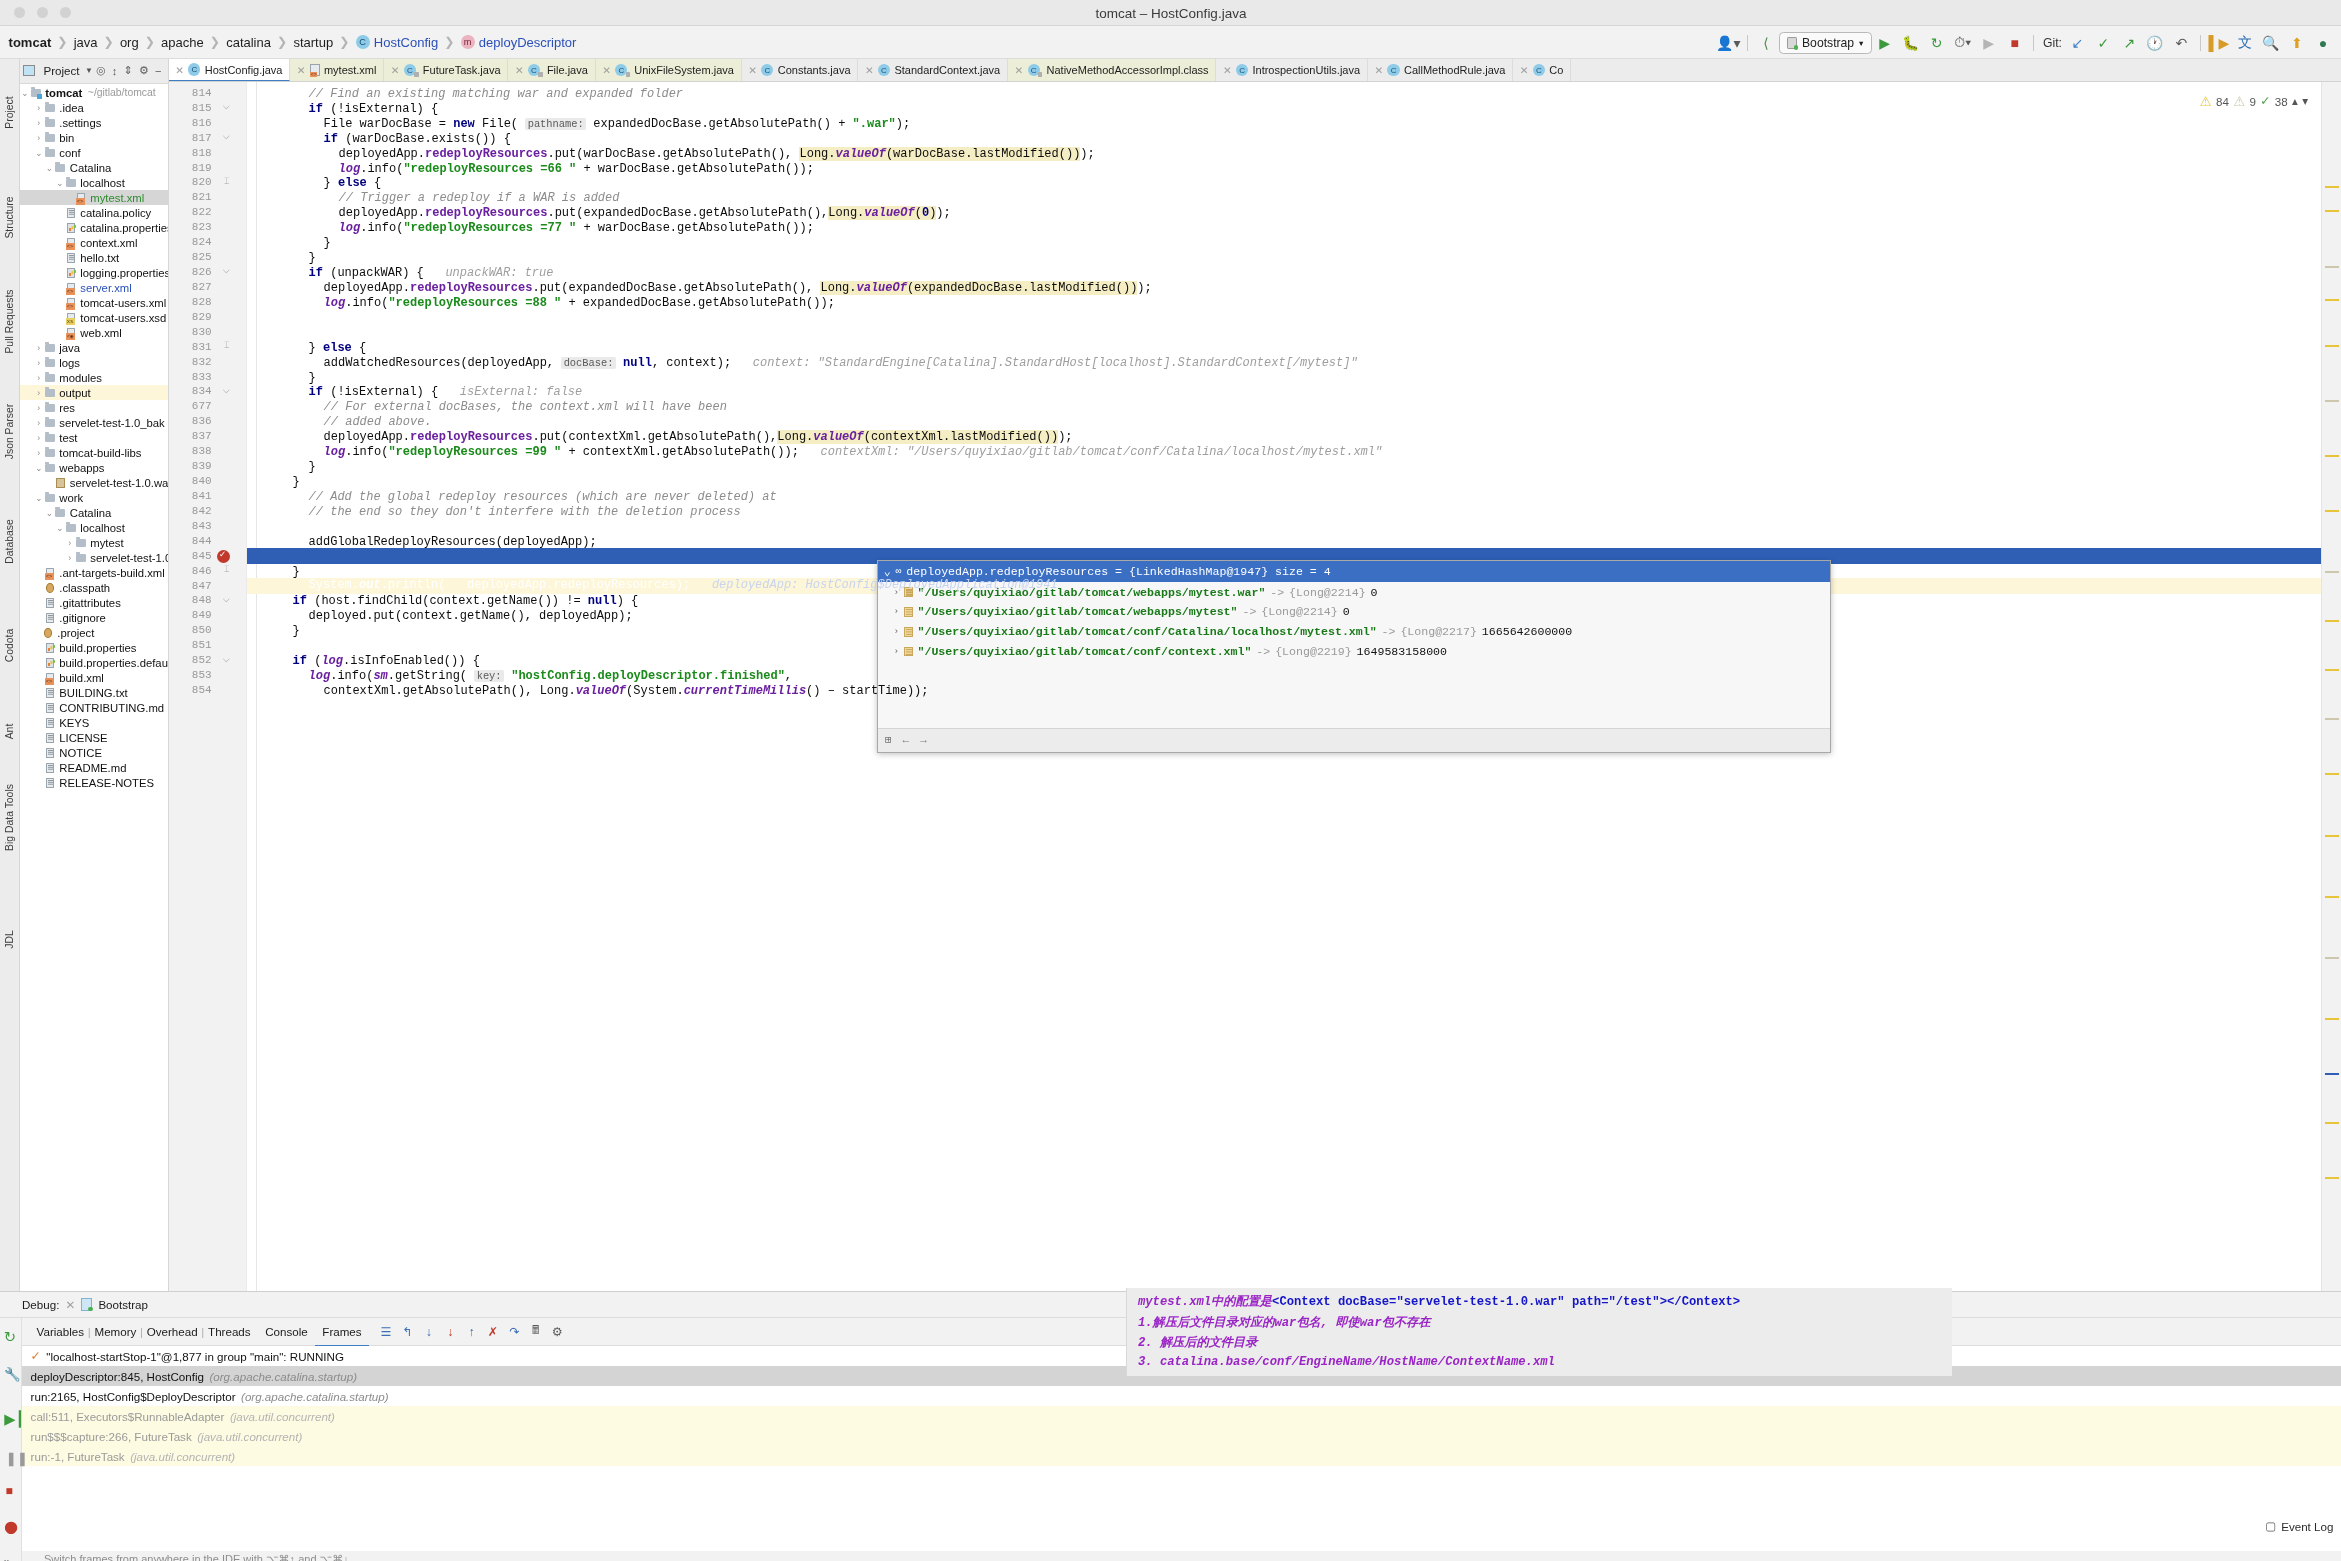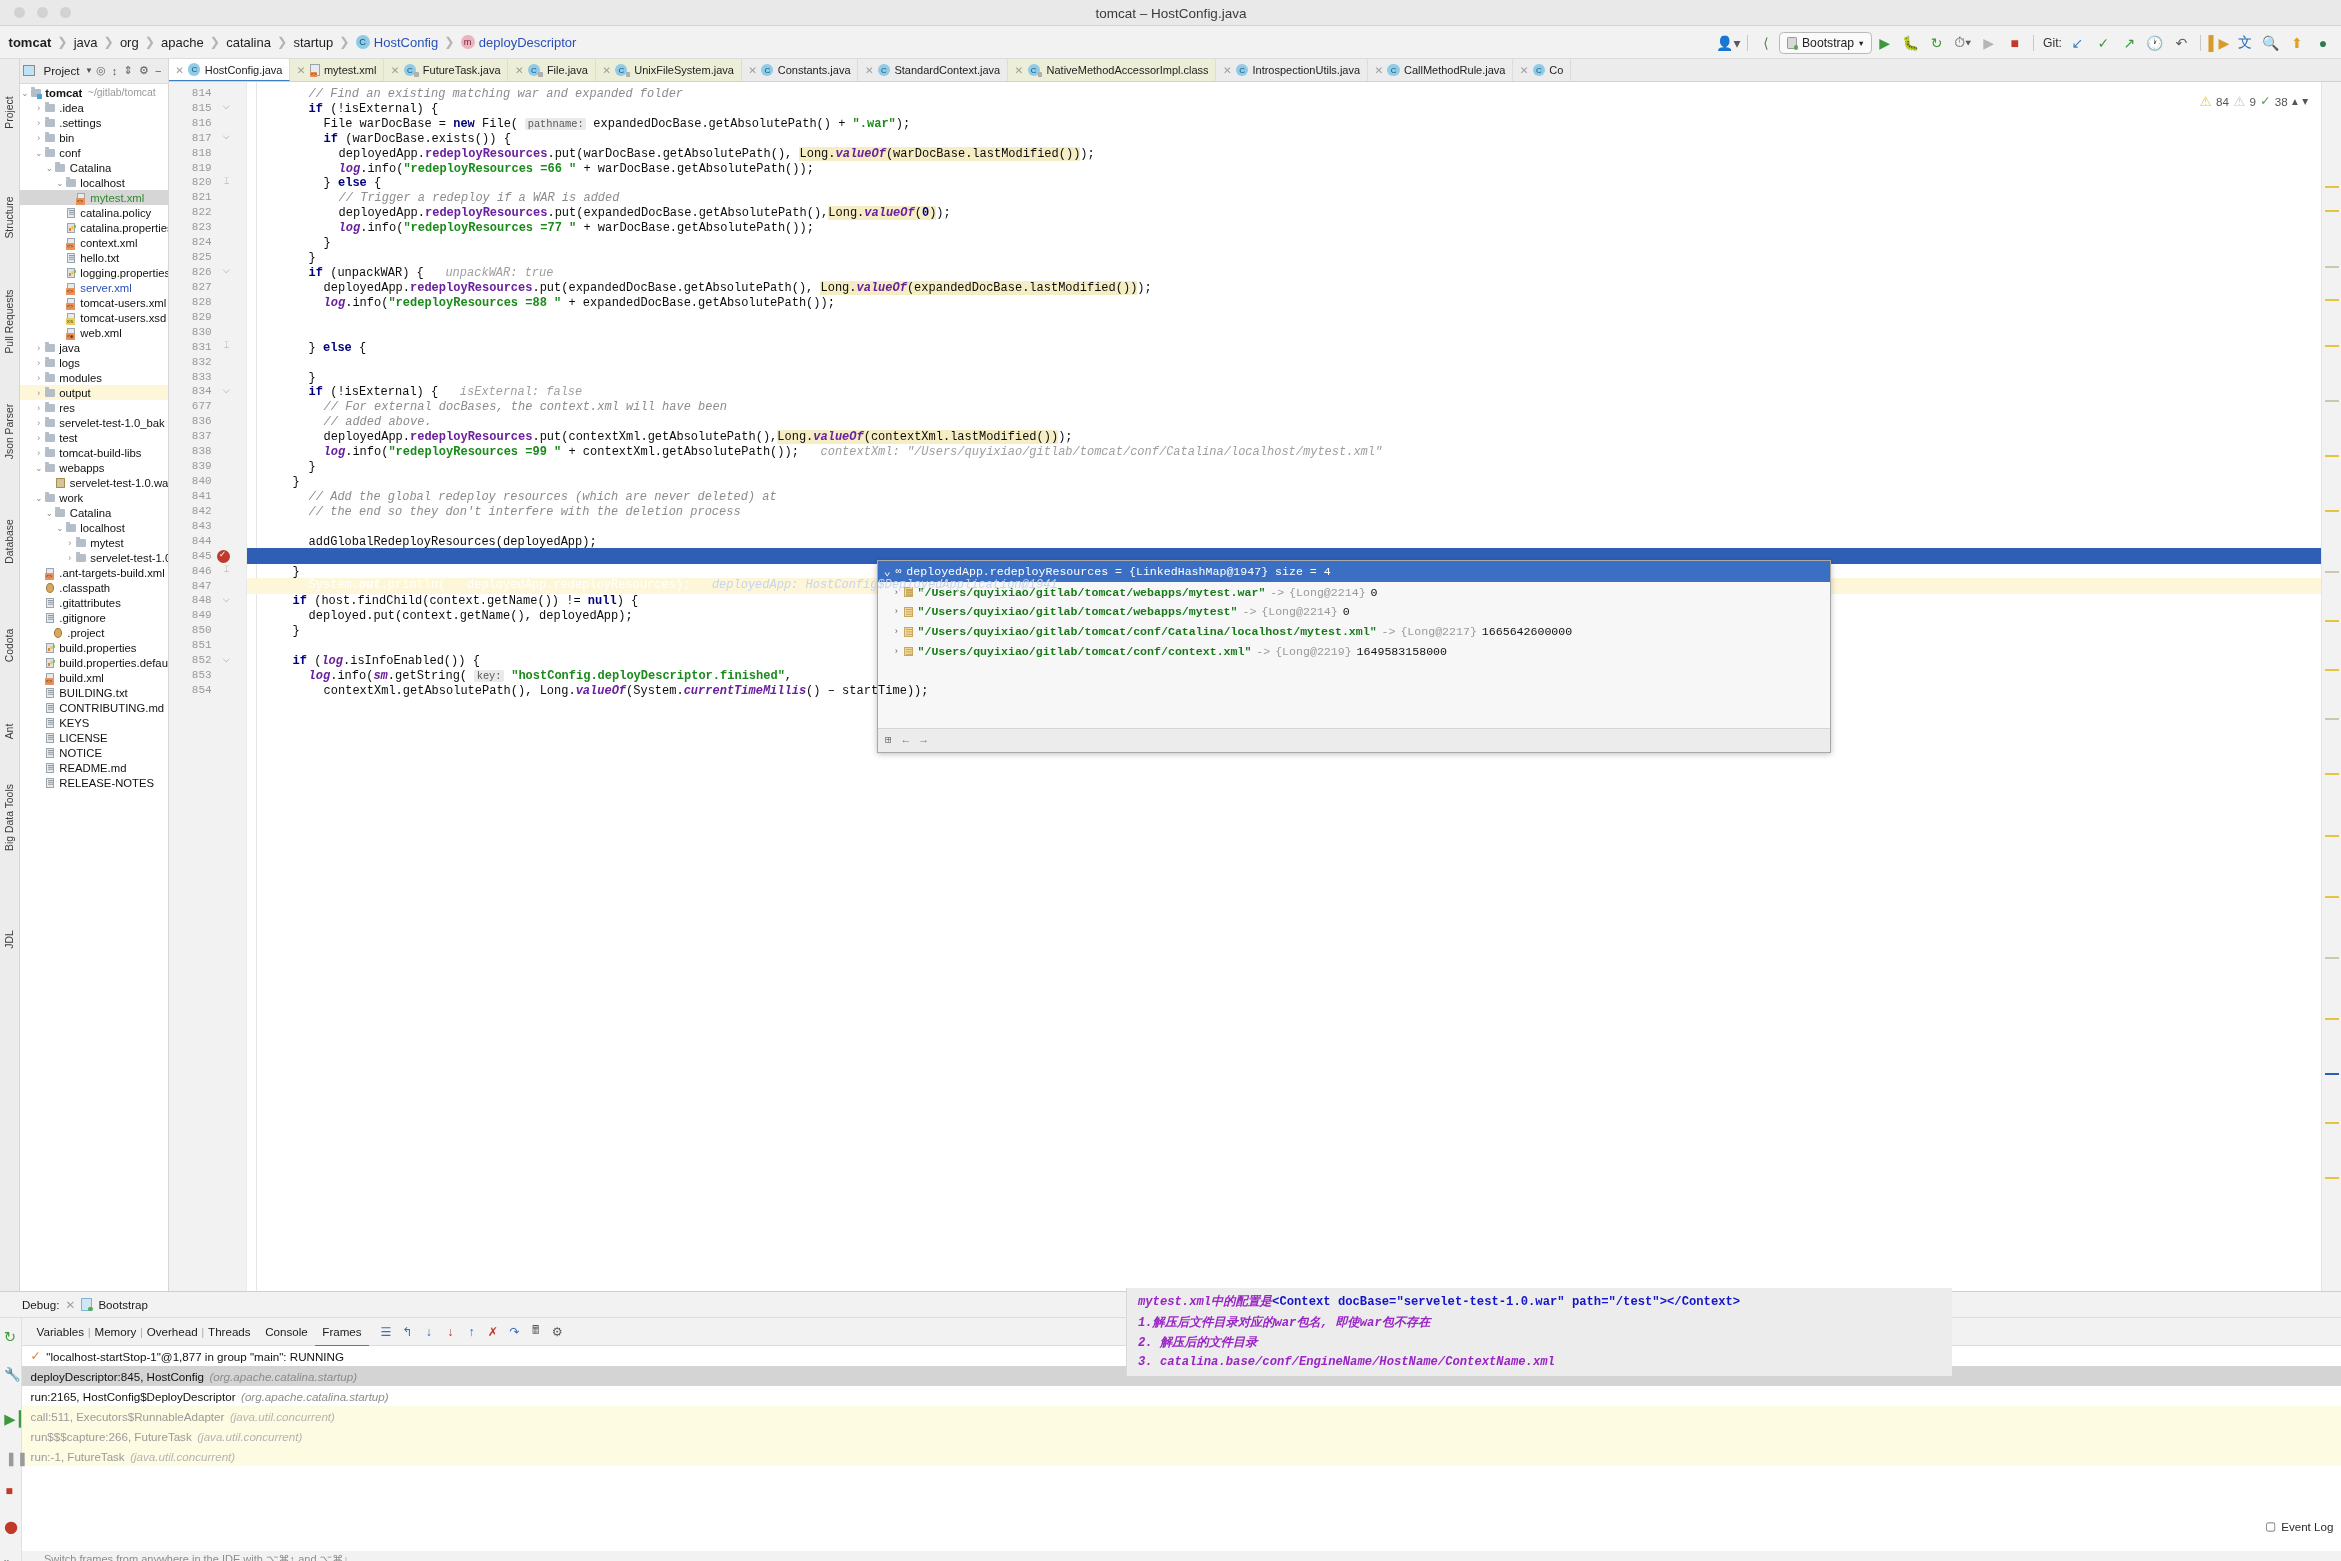--- a/index.html
+++ b/index.html
@@ -556,21 +556,21 @@
           </div>
           <div class="tr" style="padding-left:14px">
             <span class="tw"></span>
             <span class="ic">
               <span class="file">
                 <span class="lines"></span>
               </span>
             </span>
             <span class="tn ">.gitignore</span>
           </div>
-          <div class="tr" style="padding-left:22px">
+          <div class="tr" style="padding-left:12px">
             <span class="tw"></span>
             <span class="ic">
               <span class="file" style="border-radius:50%;background:#d8a860;border-color:#a07a30;"></span>
             </span>
             <span class="tn ">.project</span>
           </div>
           <div class="tr" style="padding-left:14px">
             <span class="tw"></span>
             <span class="ic">
               <span class="barsico"></span>
@@ -838,20 +838,21 @@
             <div class="cl" style="top:109px;left:92px"><span class="cmt">// Trigger a redeploy if a WAR is added</span></div>
             <div class="cl" style="top:124px;left:92px">deployedApp.<span class="fld">redeployResources</span>.put(expandedDocBase.getAbsolutePath(),<span class="hlbg">Long.<span class="stt">valueOf</span>(<span class="kw">0</span>)</span>);</div>
             <div class="cl" style="top:139px;left:92px"><span class="stt">log</span>.info(<span class="str">"redeployResources =77 "</span> + warDocBase.getAbsolutePath());</div>
             <div class="cl" style="top:154px;left:77px">}</div>
             <div class="cl" style="top:169px;left:62px">}</div>
             <div class="cl" style="top:184px;left:62px"><span class="kw">if</span> (unpackWAR) {   <span class="hint">unpackWAR: true</span></div>
             <div class="cl" style="top:199px;left:77px">deployedApp.<span class="fld">redeployResources</span>.put(expandedDocBase.getAbsolutePath(), <span class="hlbg">Long.<span class="stt">valueOf</span>(expandedDocBase.lastModified())</span>);</div>
             <div class="cl" style="top:214px;left:77px"><span class="stt">log</span>.info(<span class="str">"redeployResources =88 "</span> + expandedDocBase.getAbsolutePath());</div>
             <div class="cl" style="top:229px;left:16px"></div>
             <div class="cl" style="top:259px;left:62px">} <span class="kw">else</span> {</div>
+            <div class="cl" style="top:274px;left:77px">addWatchedResources(deployedApp, <span class="param">docBase:</span> <span class="kw">null</span>, context);   <span class="hint">context: "StandardEngine[Catalina].StandardHost[localhost].StandardContext[/mytest]"</span></div>
             <div class="cl" style="top:289px;left:62px">}</div>
             <div class="cl" style="top:303px;left:62px"><span class="kw">if</span> (!isExternal) {   <span class="hint">isExternal: false</span></div>
             <div class="cl" style="top:318px;left:77px"><span class="cmt">// For external docBases, the context.xml will have been</span></div>
             <div class="cl" style="top:333px;left:77px"><span class="cmt">// added above.</span></div>
             <div class="cl" style="top:348px;left:77px">deployedApp.<span class="fld">redeployResources</span>.put(contextXml.getAbsolutePath(),<span class="hlbg">Long.<span class="stt">valueOf</span>(contextXml.lastModified())</span>);</div>
             <div class="cl" style="top:363px;left:77px"><span class="stt">log</span>.info(<span class="str">"redeployResources =99 "</span> + contextXml.getAbsolutePath());   <span class="hint">contextXml: "/Users/quyixiao/gitlab/tomcat/conf/Catalina/localhost/mytest.xml"</span></div>
             <div class="cl" style="top:378px;left:62px">}</div>
             <div class="cl" style="top:393px;left:46px">}</div>
             <div class="cl" style="top:408px;left:62px"><span class="cmt">// Add the global redeploy resources (which are never deleted) at</span></div>
             <div class="cl" style="top:423px;left:62px"><span class="cmt">// the end so they don't interfere with the deletion process</span></div>

